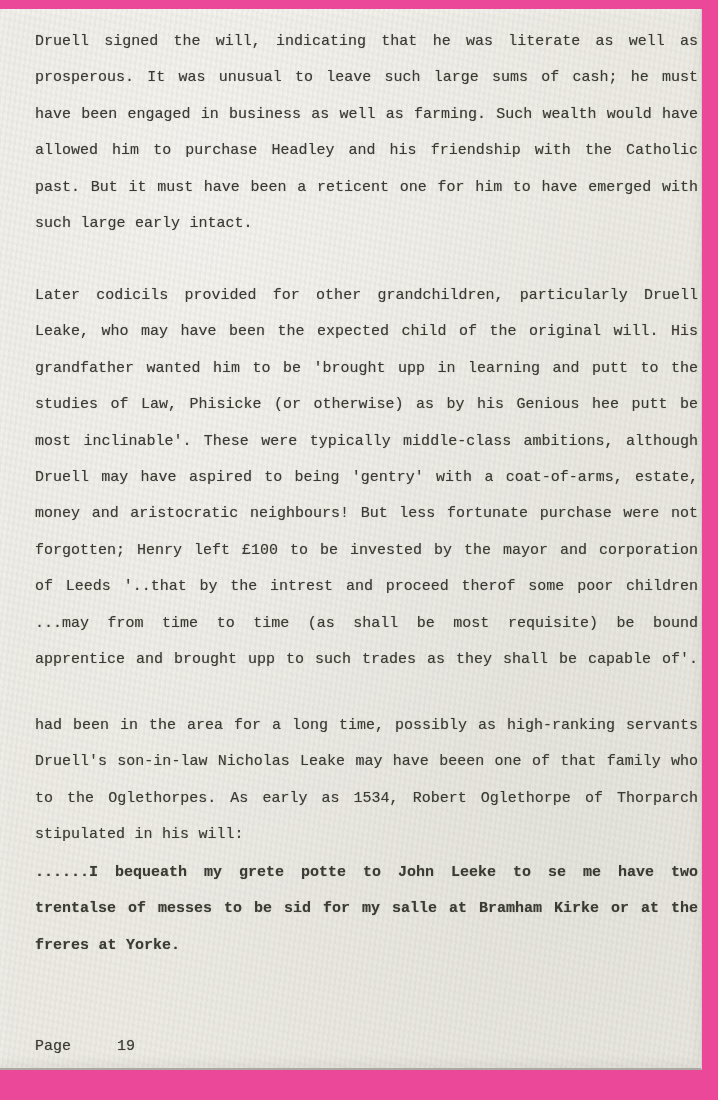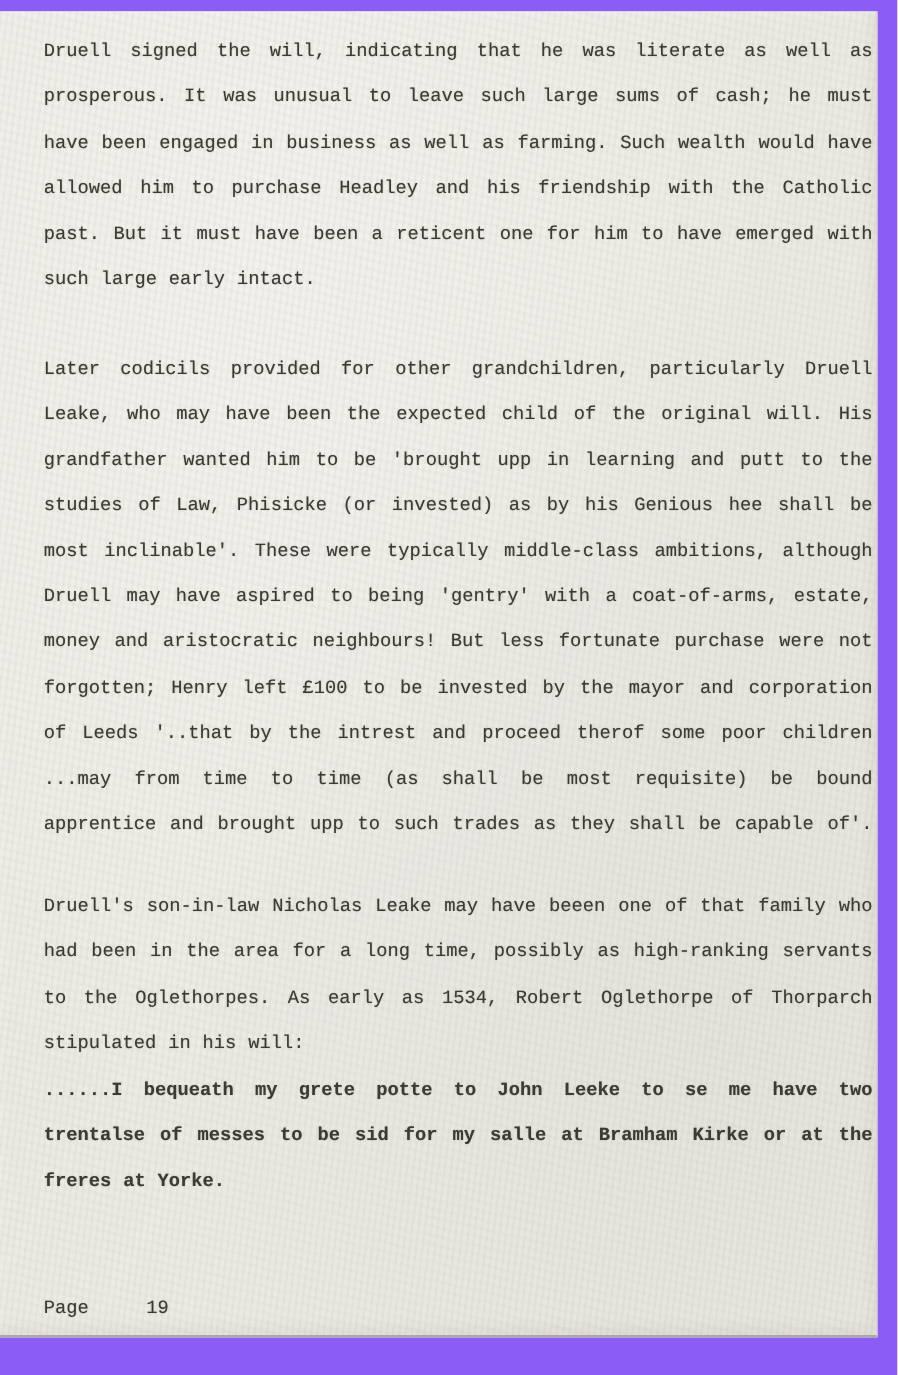--- a/index.html
+++ b/index.html
@@ -8,21 +8,21 @@
     width: 718px;
     height: 1100px;
     background: #ffffff;
     overflow: hidden;
     font-family: "Liberation Mono", "DejaVu Sans Mono", monospace;
   }
   .scan {
     position: relative;
     width: 718px;
     height: 1100px;
-    background: #8b5cf6;
+    background: #ec4899;
   }
   .paper {
     position: absolute;
     left: 0;
     top: 9px;
     width: 701px;
     height: 1059px;
     background:
       radial-gradient(ellipse at 28% 18%, rgba(255,255,255,0.35), rgba(255,255,255,0) 60%),
       radial-gradient(ellipse at 82% 78%, rgba(150,148,138,0.10), rgba(150,148,138,0) 55%),
@@ -89,32 +89,32 @@
           <div class="line">prosperous. It was unusual to leave such large sums of cash; he must</div>
           <div class="line">have been engaged in business as well as farming. Such wealth would have</div>
           <div class="line">allowed him to purchase Headley and his friendship with the Catholic</div>
           <div class="line">past. But it must have been a reticent one for him to have emerged with</div>
           <div class="line last-left">such large early intact.</div>
         </div>
         <div class="paragraph">
           <div class="line">Later codicils provided for other grandchildren, particularly Druell</div>
           <div class="line">Leake, who may have been the expected child of the original will. His</div>
           <div class="line">grandfather wanted him to be 'brought upp in learning and putt to the</div>
-          <div class="line">studies of Law, Phisicke (or invested) as by his Genious hee shall be</div>
+          <div class="line">studies of Law, Phisicke (or otherwise) as by his Genious hee putt be</div>
           <div class="line">most inclinable'. These were typically middle-class ambitions, although</div>
           <div class="line">Druell may have aspired to being 'gentry' with a coat-of-arms, estate,</div>
           <div class="line">money and aristocratic neighbours! But less fortunate purchase were not</div>
           <div class="line">forgotten; Henry left £100 to be invested by the mayor and corporation</div>
           <div class="line">of Leeds '..that by the intrest and proceed therof some poor children</div>
           <div class="line">...may from time to time (as shall be most requisite) be bound</div>
           <div class="line">apprentice and brought upp to such trades as they shall be capable of'.</div>
         </div>
         <div class="paragraph">
+          <div class="line">had been in the area for a long time, possibly as high-ranking servants</div>
           <div class="line">Druell's son-in-law Nicholas Leake may have beeen one of that family who</div>
-          <div class="line">had been in the area for a long time, possibly as high-ranking servants</div>
           <div class="line">to the Oglethorpes. As early as 1534, Robert Oglethorpe of Thorparch</div>
           <div class="line last-left">stipulated in his will:</div>
         </div>
         <div class="paragraph">
           <div class="line">......I bequeath my grete potte to John Leeke to se me have two</div>
           <div class="line">trentalse of messes to be sid for my salle at Bramham Kirke or at the</div>
           <div class="line last-left">freres at Yorke.</div>
         </div>
       </div>
     <div class="footer">

